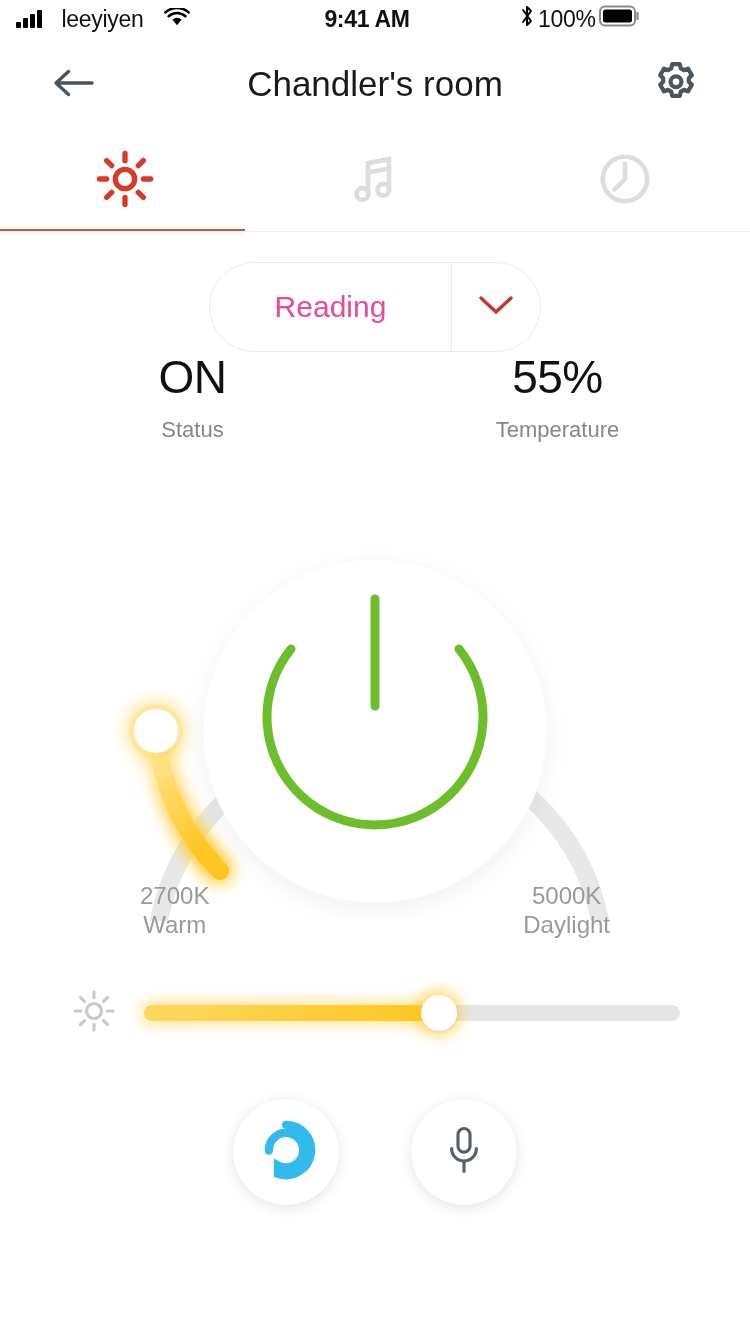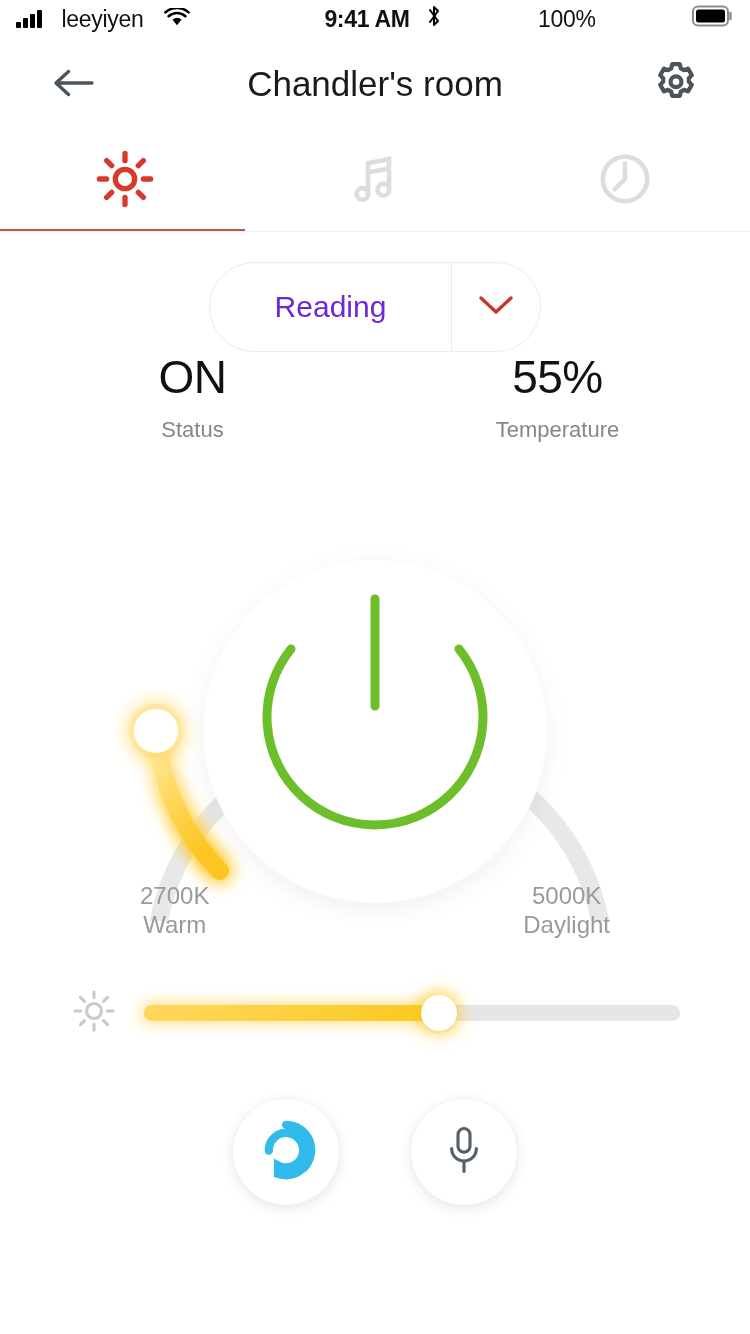--- a/index.html
+++ b/index.html
@@ -17,21 +17,21 @@
     height:38px;
     display:flex;
     align-items:center;
     padding:0 16px;
     font-size:23px;
     font-weight:600;
     letter-spacing:-0.3px;
   }
   .sb-left { display:flex; align-items:center; gap:20px; flex:1 1 0; }
   .sb-center { flex:0 0 auto; display:flex; justify-content:flex-end; }
-  .sb-right { display:flex; align-items:center; justify-content:space-between; gap:3px; flex:1 1 0;margin-left:16px; }
+  .sb-right { display:flex; align-items:center; justify-content:center; gap:3px; flex:1 1 0;margin-left:16px; }
   .sb-carrier { font-size:23px; font-weight:500; }
   .sb-time { font-size:23px; font-weight:600; }
   .sb-pct { font-size:23px; font-weight:500; }
   .signal { display:flex; align-items:flex-end; gap:2.5px; height:18px; }
   .signal i { width:4.5px; background:#000; border-radius:1px; display:block; }
   .signal i:nth-child(1){ height:6px; }
   .signal i:nth-child(2){ height:10px; }
   .signal i:nth-child(3){ height:14px; }
   .signal i:nth-child(4){ height:18px; }
 
@@ -98,21 +98,21 @@
     background:#fff;
     overflow:hidden;
     cursor:pointer;
   }
   .scene-label {
     width:242px;
     display:flex;
     align-items:center;
     justify-content:center;
     font-size:30px;
-    color:#6d28d9;
+    color:#ec4899;
     border-right:1px solid #ececec;
   }
   .scene-caret {
     width:88px;
     display:flex;
     align-items:center;
     justify-content:center;
   }
 
   

